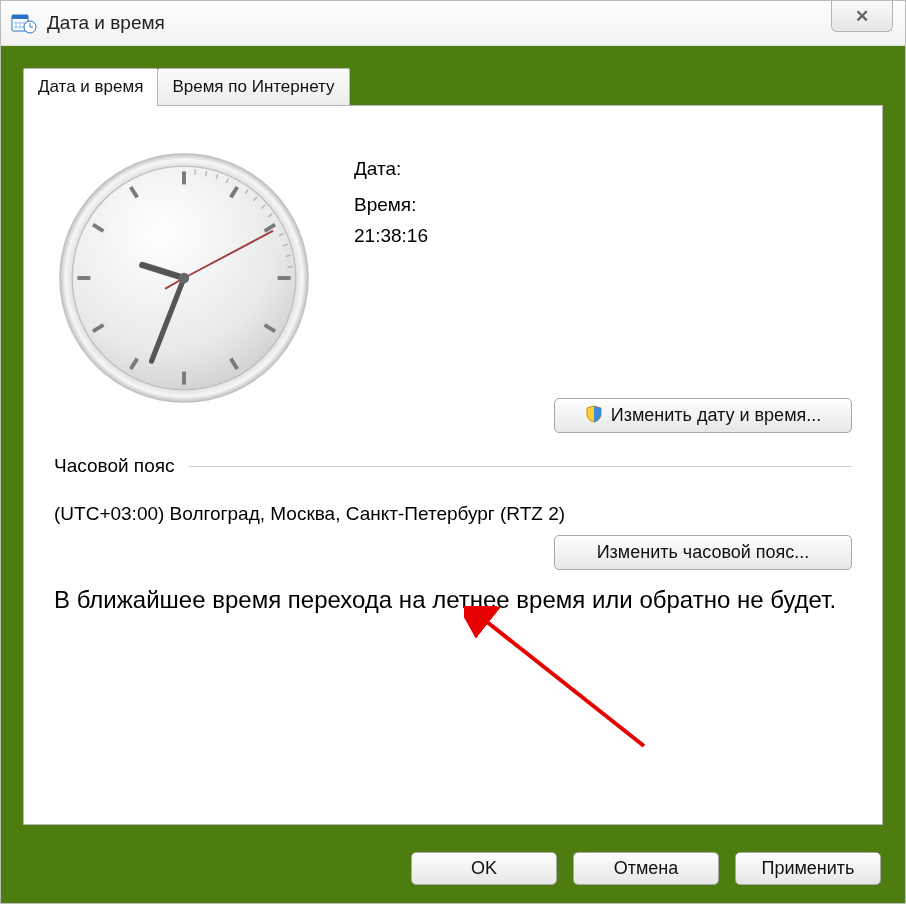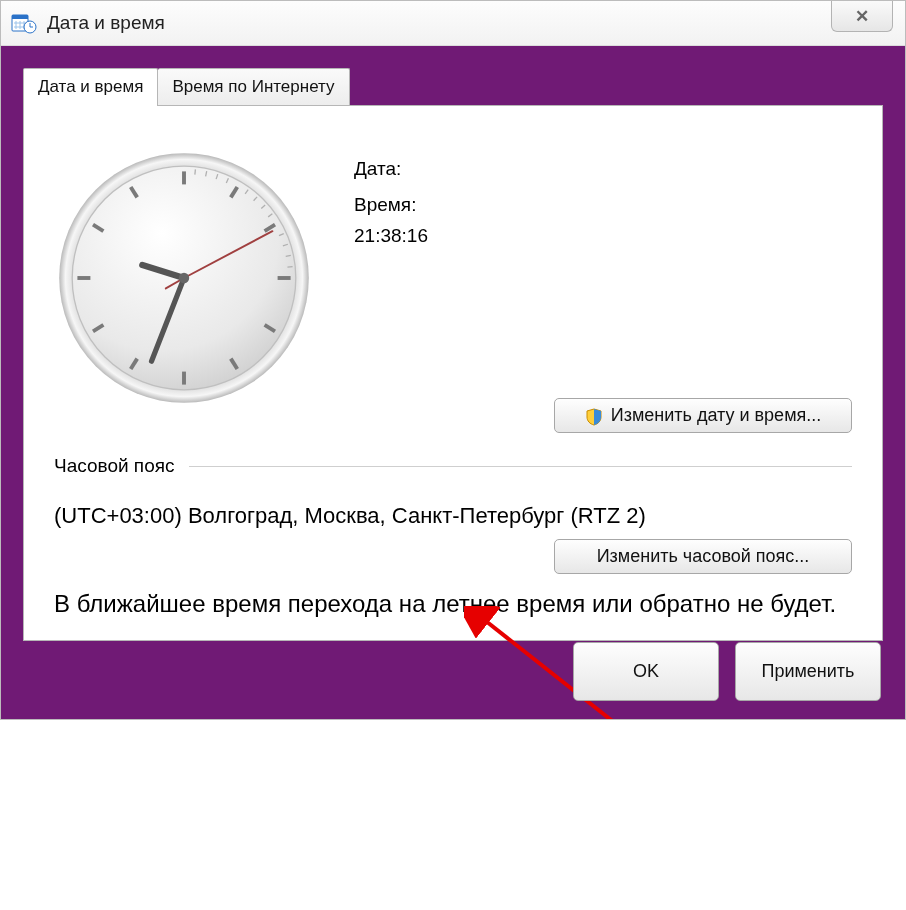--- a/index.html
+++ b/index.html
@@ -1,41 +1,41 @@
 <!DOCTYPE html>
 <html><head>
 <meta charset="utf-8">
 <style>
 html,body{margin:0;padding:0;font-family:"Segoe UI",Tahoma,sans-serif;font-size:14px;color:#000;background:#fff}
-.window{position:relative;width:906px;height:720px;background:#701a75;border:1px solid #bcbcbc;box-sizing:border-box;overflow:hidden}
+.window{position:relative;width:906px;height:904px;background:#4d7c0f;border:1px solid #bcbcbc;box-sizing:border-box;overflow:hidden}
 .titlebar{height:44px;background:linear-gradient(#fdfdfd,#f2f2f2);display:flex;align-items:center;padding:0 10px;border-bottom:1px solid #dcdcdc}
 .titlebar .ticon{width:26px;height:22px;margin-right:10px;position:relative}
 .titlebar .ticon svg{width:26px;height:22px}
 .titlebar .ttxt{font-size:19px;color:#222}
 .closebtn{position:absolute;right:12px;top:0;width:60px;height:30px;border:1px solid #b3b3b3;border-top:none;border-radius:0 0 6px 6px;background:linear-gradient(#fafafa,#e6e6e6);display:flex;align-items:center;justify-content:center;color:#666;font-family:Arial;font-size:17px;font-weight:bold}
 .content{position:absolute;left:22px;right:22px;top:66px;bottom:18px}
 .tabs{display:flex;position:relative;top:1px;z-index:2}
 .tab{padding:8px 14px;border:1px solid #b6b6b6;background:linear-gradient(#fafafa,#ededed);font-size:17px;color:#111;border-bottom:none;margin-right:0px;border-radius:2px 2px 0 0;cursor:default}
 .tab+.tab{border-left:none!important}
 .tab.active{background:#fff;position:relative;z-index:3}
 .tab.active::after{content:"";position:absolute;left:0;right:0;bottom:-2px;height:3px;background:#fff}
 .pane{border:1px solid #b6b6b6;background:#fff;position:absolute;left:0;right:0;top:38px;bottom:60px;padding:42px 30px 20px 30px;box-sizing:border-box}
 .row1{display:flex;align-items:flex-start}
 .clockwrap{width:260px;height:260px;flex:0 0 260px}
 .info{margin-left:40px;font-size:19px;line-height:1.6}
 .lbl{color:#000;margin-top:6px}
 .val{color:#000;margin-bottom:18px}
 .btnrow{display:flex;justify-content:flex-end;margin-top:-10px;margin-bottom:10px}
-.wbtn{display:inline-flex;align-items:flex-end;justify-content:center;padding:6px 18px;border:1px solid #a7a7a7;border-radius:5px;background:linear-gradient(#fefefe,#e7e7e7);font-size:18px;color:#111;min-width:260px;cursor:default}
-.wbtn.small{min-width:100px;padding:18px 22px}
+.wbtn{display:inline-flex;align-items:flex-start;justify-content:center;padding:6px 18px;border:1px solid #a7a7a7;border-radius:5px;background:linear-gradient(#fefefe,#e7e7e7);font-size:18px;color:#111;min-width:260px;cursor:default}
+.wbtn.small{min-width:100px;padding:5px 22px}
 .shield{width:18px;height:18px;margin-right:8px;flex:0 0 18px}
 .section-title{display:flex;align-items:center;margin-top:22px;font-size:19px}
 .section-title .st{margin-right:14px;white-space:nowrap}
 .section-title .line{flex:1;height:1px;background:#cfcfcf}
-.tzval{font-size:22px;margin:26px 0 20px 0}
+.tzval{font-size:19px;margin:26px 0 20px 0}
 .dst{font-size:24px;margin-top:16px}
 .links{position:absolute;left:30px;bottom:26px;font-size:18px}
 .links a{color:#0a54c2;text-decoration:underline;display:block;margin-top:4px;cursor:default}
 .footer{position:absolute;left:0;right:0;bottom:0;display:flex;justify-content:flex-end;padding:0 2px 0 0;gap:16px}
 .arrow{position:absolute;pointer-events:none}
 </style>
 </head>
 <body>
 <div class="window">
 
@@ -170,17 +170,20 @@
         <line x1="180" y1="140" x2="18" y2="12" stroke="#e60000" stroke-width="4" marker-end="url(#ah)"></line>
       </svg>
 
     </div>
 
     <div class="footer">
       <div class="wbtn small">
           <span>OK</span>
         </div>
       <div class="wbtn small">
+          <span>Отмена</span>
+        </div>
+      <div class="wbtn small">
           <span>Применить</span>
         </div>
     </div>
   </div>
 </div>
 
 </body></html>

